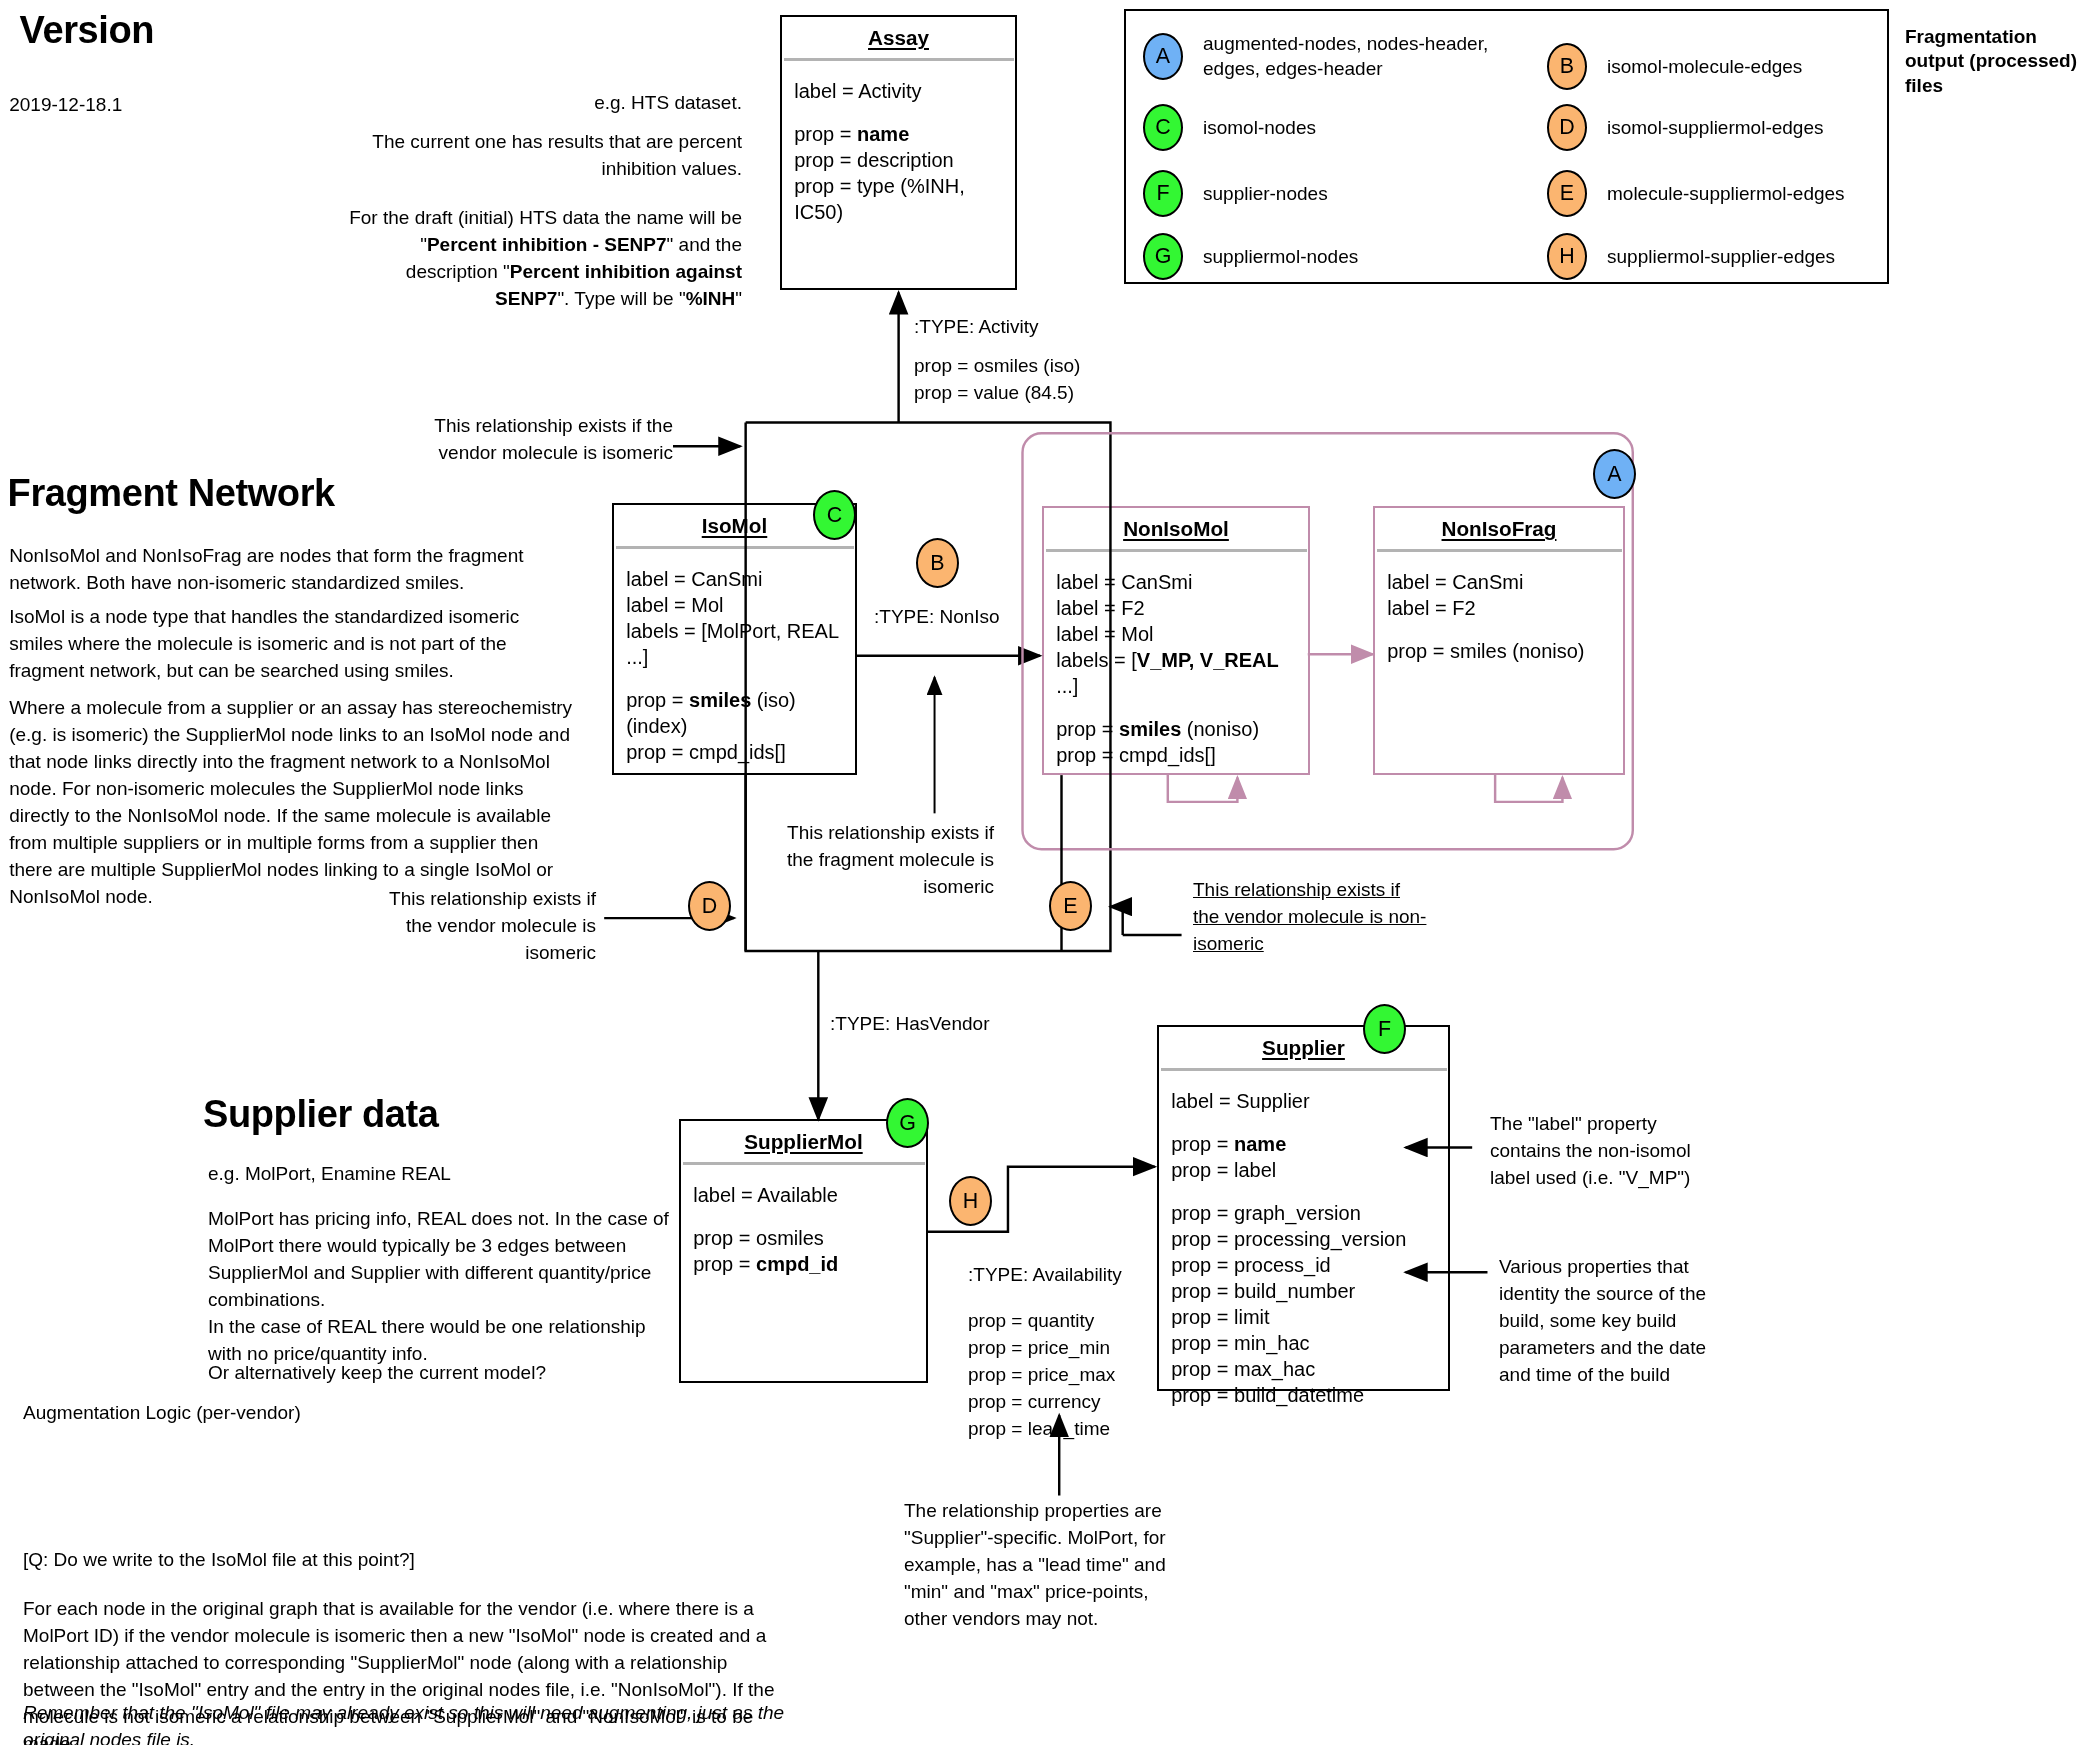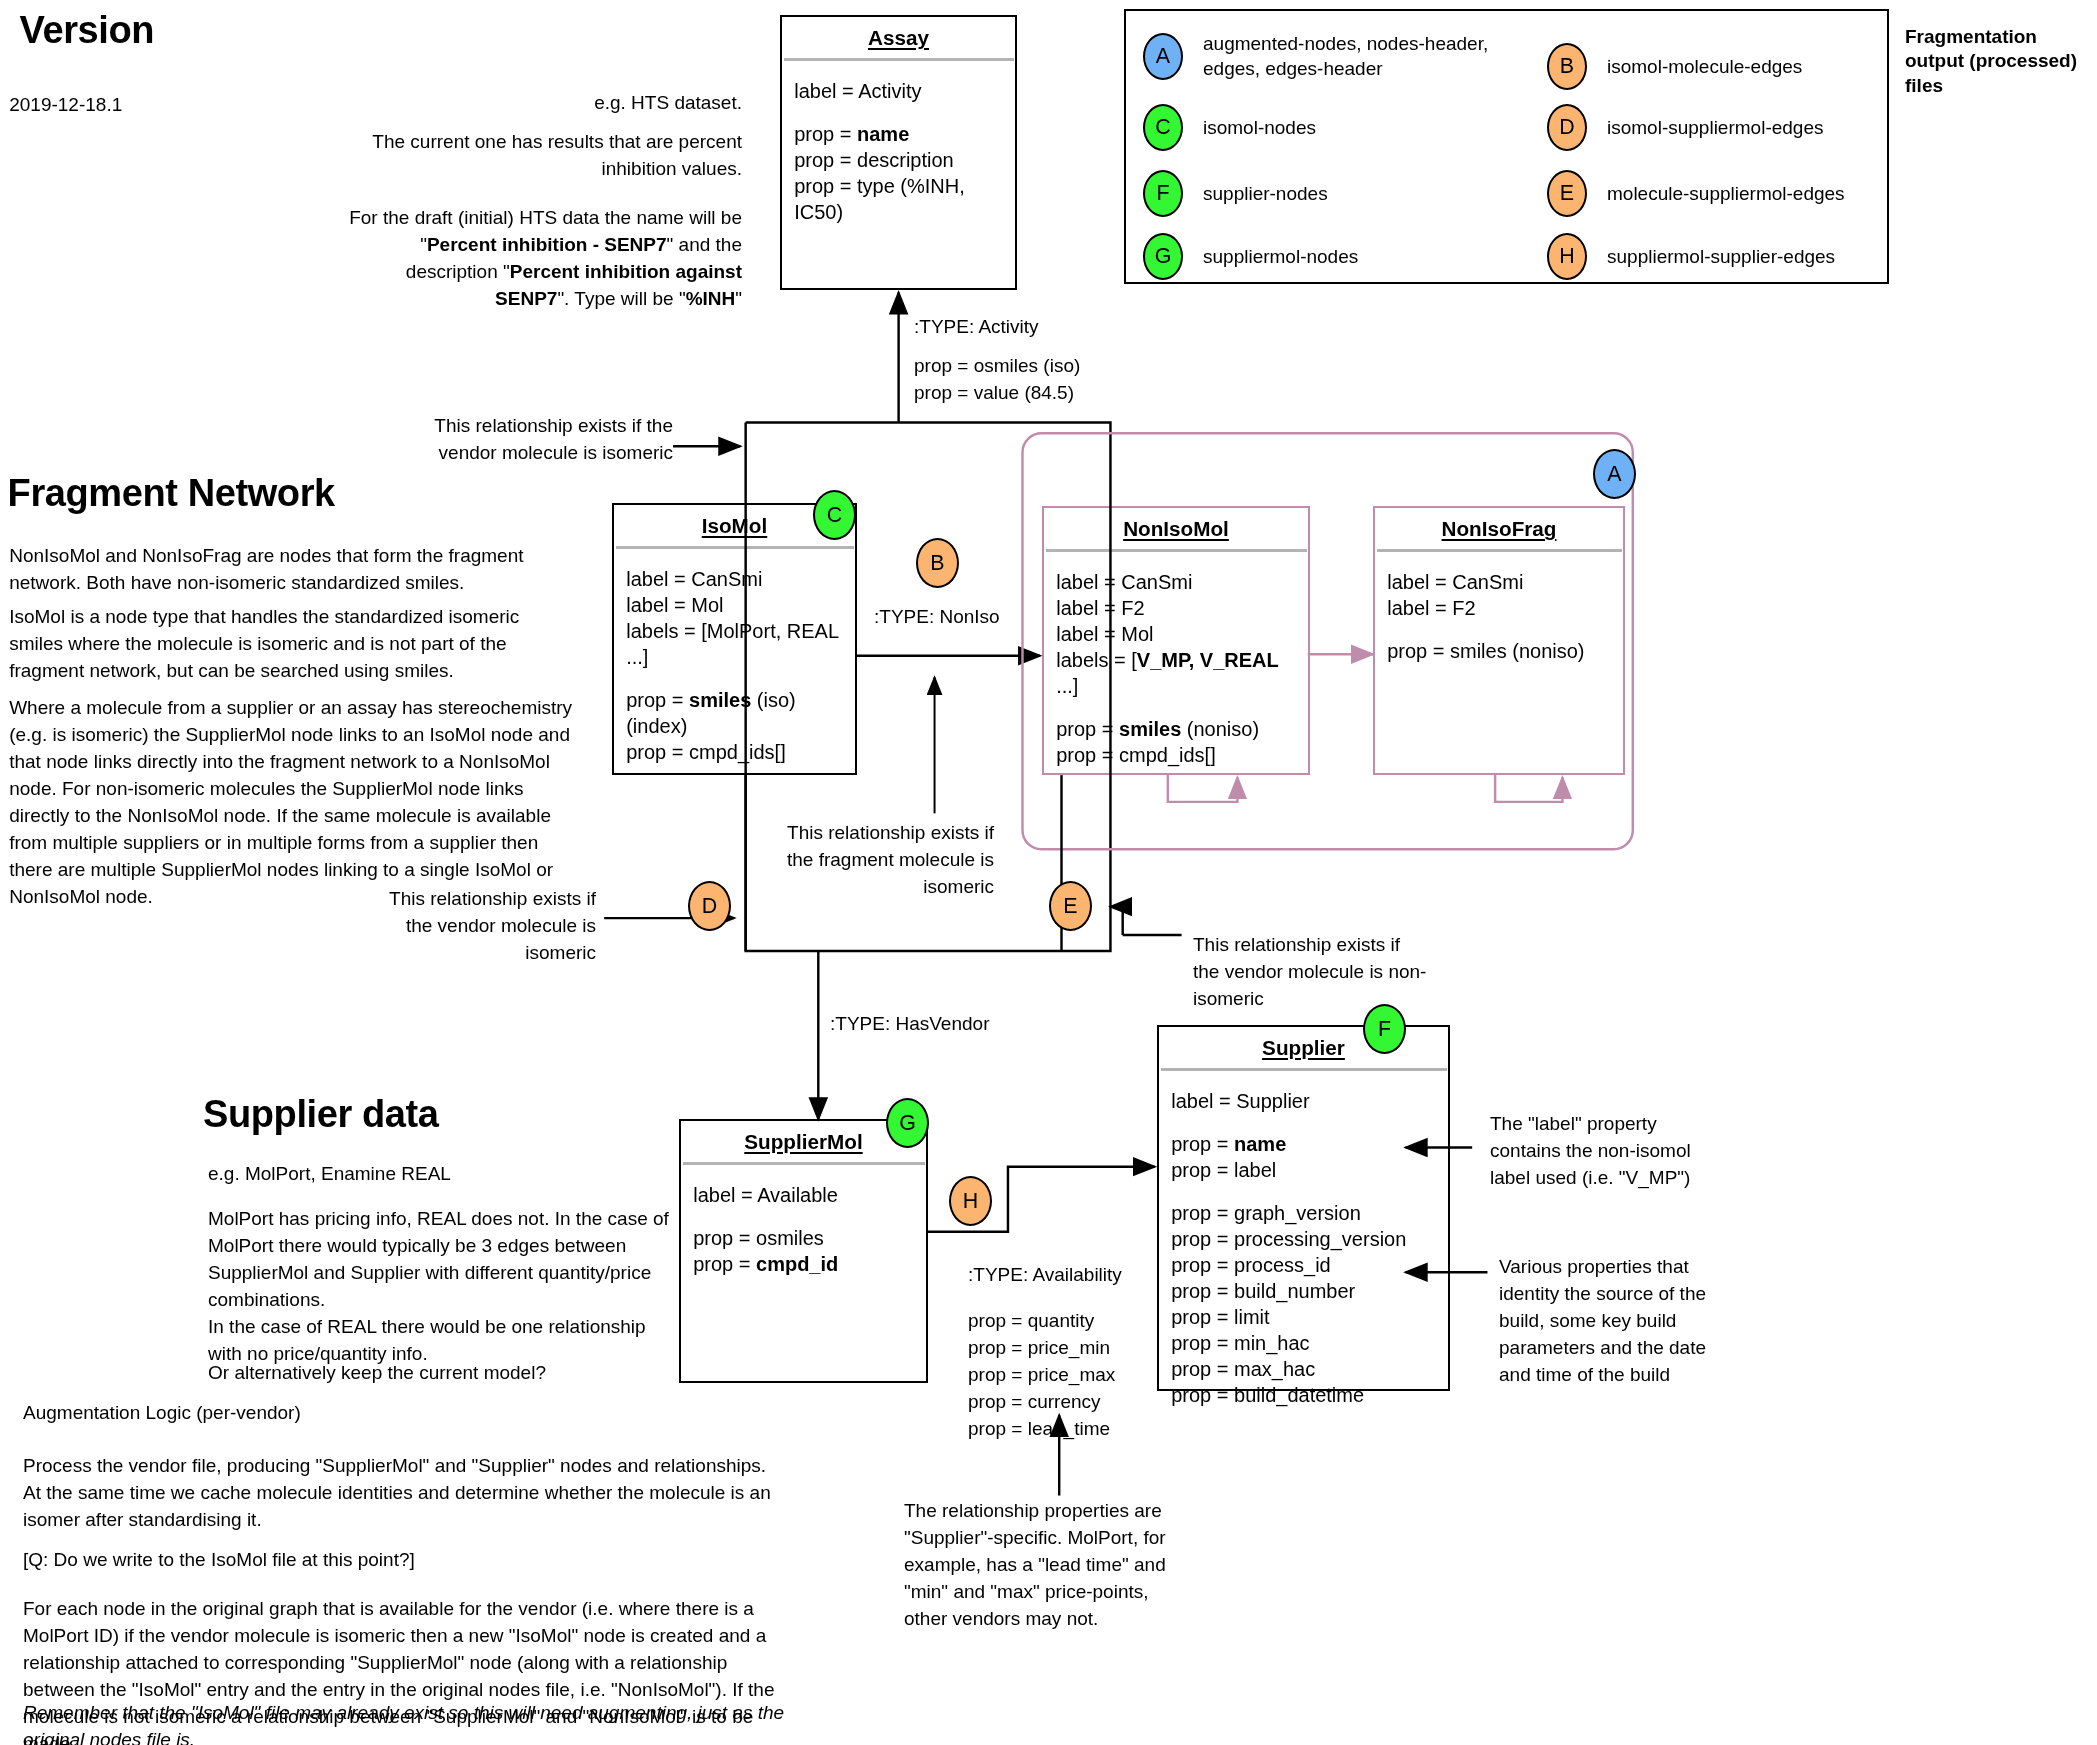--- a/index.html
+++ b/index.html
@@ -257,21 +257,21 @@
   </div>
 
   <div class="badge blue" style="left:1593px;top:449px;">A</div>
 
   <div class="abs txt txt-r" style="left:765px;top:820px;width:229px;">This relationship exists if the fragment molecule is isomeric</div>
 
   <div class="abs txt txt-r" style="left:382px;top:886px;width:214px;">This relationship exists if the vendor molecule is isomeric</div>
   <div class="badge orange" style="left:688px;top:881px;">D</div>
 
   <div class="badge orange" style="left:1049px;top:881px;">E</div>
-  <div class="abs txt" style="left:1193px;top:932px;width:237px;">This relationship exists if the vendor molecule is non-isomeric</div>
+  <div class="abs txt" style="left:1193px;top:877px;width:237px;text-decoration:underline;">This relationship exists if the vendor molecule is non-isomeric</div>
 
   <div class="abs txt" style="left:830px;top:1011px;">:TYPE: HasVendor</div>
 
   <div class="abs h1" style="left:203px;top:1095px;">Supplier data</div>
   <div class="abs txt" style="left:208px;top:1161px;width:474px;">e.g. MolPort, Enamine REAL</div>
   <div class="abs txt" style="left:208px;top:1206px;width:474px;white-space:pre-line;">MolPort has pricing info, REAL does not. In the case of MolPort there would typically be 3 edges between SupplierMol and Supplier with different quantity/price combinations.
 In the case of REAL there would be one relationship with no price/quantity info.</div>
   <div class="abs txt" style="left:208px;top:1360px;width:474px;">Or alternatively keep the current model?</div>
 
   <div class="ebox" style="left:679px;top:1119px;width:249px;height:264px;">
@@ -314,19 +314,18 @@
     </div>
   </div>
   <div class="badge green" style="left:1363px;top:1004px;">F</div>
 
   <div class="abs txt" style="left:1490px;top:1111px;width:214px;">The "label" property contains the non-isomol label used (i.e. "V_MP")</div>
   <div class="abs txt" style="left:1499px;top:1254px;width:214px;">Various properties that identity the source of the build, some key build parameters and the date and time of the build</div>
 
   <div class="abs txt" style="left:904px;top:1498px;width:272px;">The relationship properties are "Supplier"-specific. MolPort, for example, has a "lead time" and "min" and "max" price-points, other vendors may not.</div>
 
   <div class="abs txt" style="left:23px;top:1400px;width:765px;">Augmentation Logic (per-vendor)</div>
-  <div class="abs txt" style="left:23px;top:1453px;width:765px;">Process the vendor file, producing "SupplierMol" and "Supplier" nodes and relationships. At the same time we cache molecule identities and determine whether the molecule is an isomer after standardising it.</div>
   <div class="abs txt" style="left:23px;top:1547px;width:765px;">[Q: Do we write to the IsoMol file at this point?]</div>
   <div class="abs txt" style="left:23px;top:1596px;width:773px;">For each node in the original graph that is available for the vendor (i.e. where there is a MolPort ID) if the vendor molecule is isomeric then a new "IsoMol" node is created and a relationship attached to corresponding "SupplierMol" node (along with a relationship between the "IsoMol" entry and the entry in the original nodes file, i.e. "NonIsoMol"). If the molecule is not isomeric a relationship between "SupplierMol" and "NonIsoMol" is to be made.</div>
   <div class="abs txt ital" style="left:23px;top:1700px;width:773px;">Remember that the "IsoMol" file may already exist so this will need augmenting, just as the original nodes file is.</div>
 
 </div>
 
 
 </body></html>

